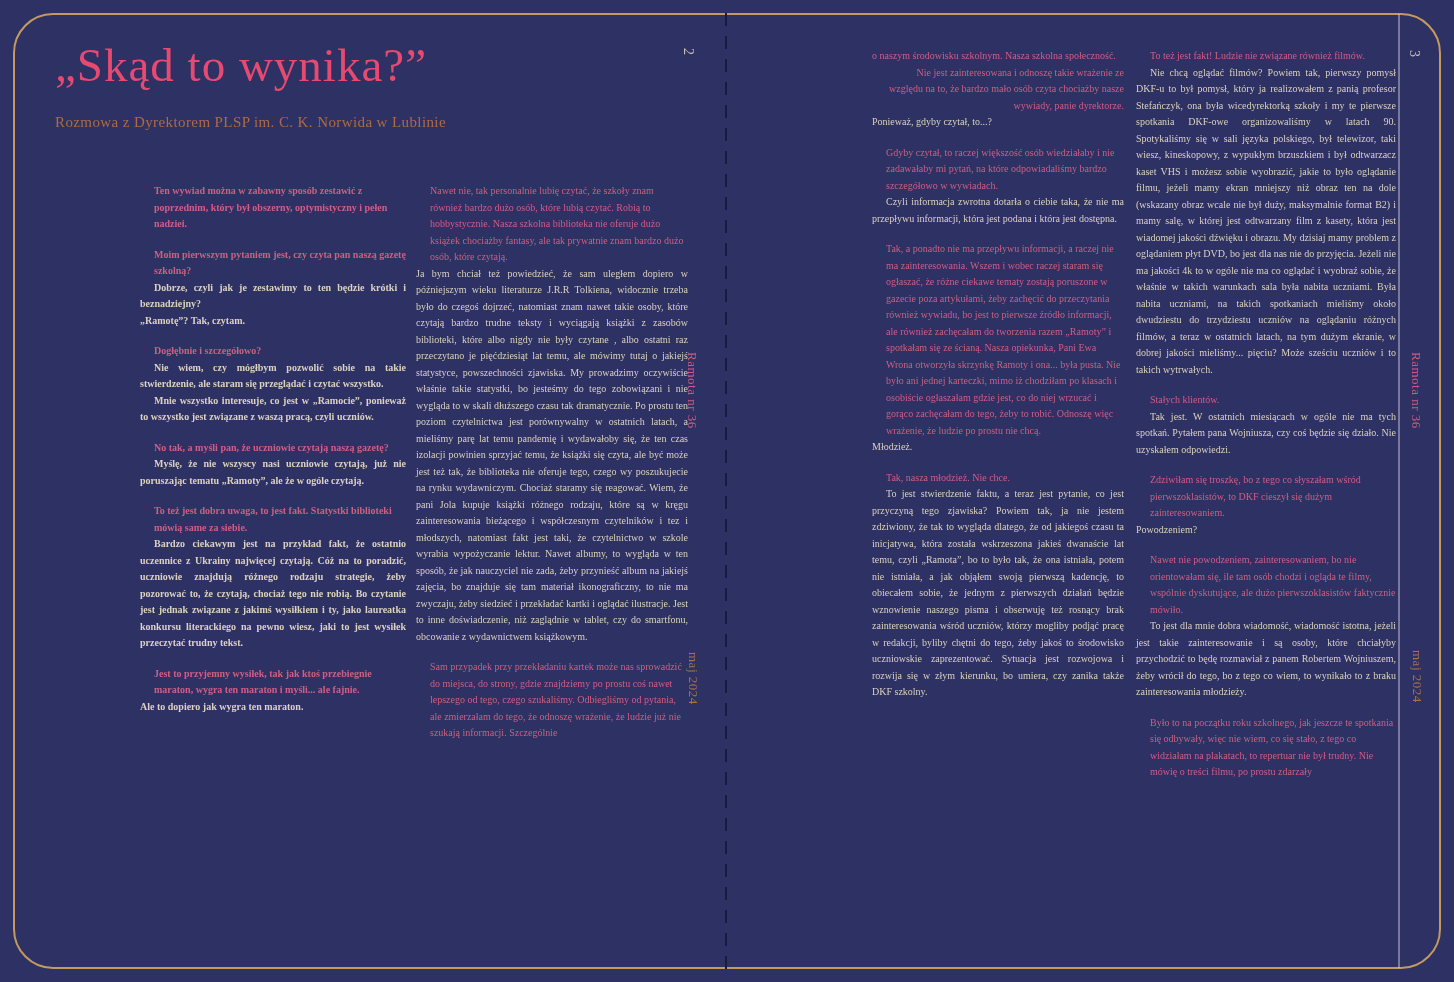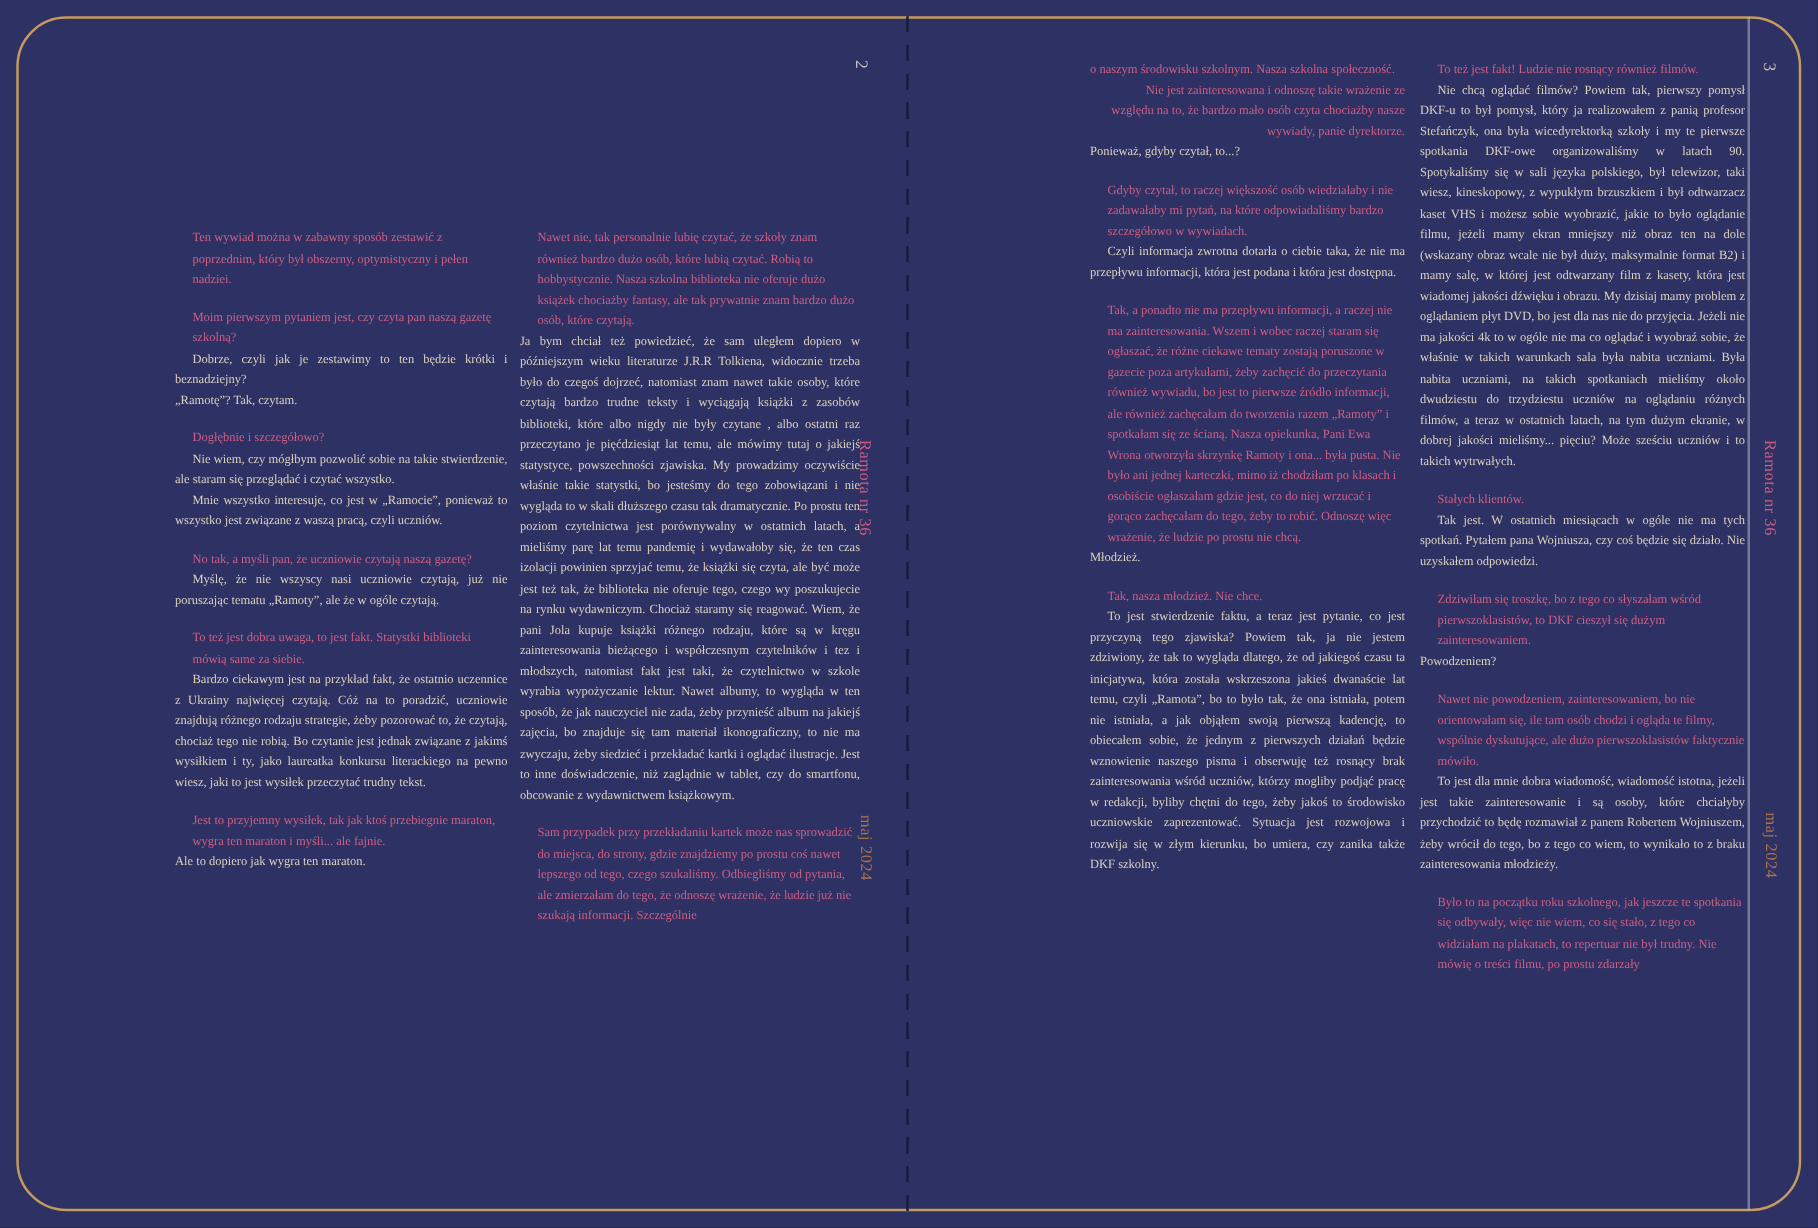--- a/index.html
+++ b/index.html
@@ -56,21 +56,21 @@
     line-height:16.5px;
     color:var(--answer);
   }
   .para{margin:0;}
   .para.q{color:var(--question);margin-left:14px;margin-top:14px;text-align:left;}
   .para.q:first-child{margin-top:0;}
   .para.qc{color:var(--question);text-align:left;}
   .para.qi{color:var(--question);text-indent:14px;text-align:right;}
   .para.a{color:var(--answer);text-indent:14px;text-align:justify;}
   .para.ac{color:var(--answer);text-align:justify;}
-  .col-l1{left:140px;top:183px;width:266px;}
+  .col-l1{left:140px;top:183px;width:266px;font-weight:bold;}
   .col-l2{left:416px;top:183px;width:272px;}
   .col-r1{left:872px;top:48px;width:252px;}
   .col-r2{left:1136px;top:48px;width:260px;}
   .vlabel{
     position:absolute;
     writing-mode:vertical-rl;
     font-size:13px;
     letter-spacing:0.5px;
   }
   .pagenum{color:var(--page_number);font-size:14px;}
@@ -84,20 +84,24 @@
   .date-right{left:1409px;top:650px;}
 </style>
 </head>
 <body>
 
 <div class="spread">
   <div class="gold-border"></div>
   <div class="spine"></div>
   <div class="page-edge-line"></div>
 
+  <header>
+    <h1>„Skąd to wynika?”</h1>
+    <div class="subtitle">Rozmowa z Dyrektorem PLSP im. C. K. Norwida w Lublinie</div>
+  </header>
 
   <div class="col col-l1">
       <p class="para q">Ten wywiad można w zabawny sposób zestawić z poprzednim, który był obszerny, optymistyczny i pełen nadziei.</p>
       <p class="para q">Moim pierwszym pytaniem jest, czy czyta pan naszą gazetę szkolną?</p>
       <p class="para a">Dobrze, czyli jak je zestawimy to ten będzie krótki i beznadziejny?</p>
       <p class="para ac">„Ramotę”? Tak, czytam.</p>
       <p class="para q">Dogłębnie i szczegółowo?</p>
       <p class="para a">Nie wiem, czy mógłbym pozwolić sobie na takie stwierdzenie, ale staram się przeglądać i czytać wszystko.</p>
       <p class="para a">Mnie wszystko interesuje, co jest w „Ramocie”, ponieważ to wszystko jest związane z waszą pracą, czyli uczniów.</p>
       <p class="para q">No tak, a myśli pan, że uczniowie czytają naszą gazetę?</p>
@@ -117,21 +121,21 @@
       <p class="para qi">Nie jest zainteresowana i odnoszę takie wrażenie ze względu na to, że bardzo mało osób czyta chociażby nasze wywiady, panie dyrektorze.</p>
       <p class="para ac">Ponieważ, gdyby czytał, to...?</p>
       <p class="para q">Gdyby czytał, to raczej większość osób wiedziałaby i nie zadawałaby mi pytań, na które odpowiadaliśmy bardzo szczegółowo w wywiadach.</p>
       <p class="para a">Czyli informacja zwrotna dotarła o ciebie taka, że nie ma przepływu informacji, która jest podana i która jest dostępna.</p>
       <p class="para q">Tak, a ponadto nie ma przepływu informacji, a raczej nie ma zainteresowania. Wszem i wobec raczej staram się ogłaszać, że różne ciekawe tematy zostają poruszone w gazecie poza artykułami, żeby zachęcić do przeczytania również wywiadu, bo jest to pierwsze źródło informacji, ale również zachęcałam do tworzenia razem „Ramoty” i spotkałam się ze ścianą. Nasza opiekunka, Pani Ewa Wrona otworzyła skrzynkę Ramoty i ona... była pusta. Nie było ani jednej karteczki, mimo iż chodziłam po klasach i osobiście ogłaszałam gdzie jest, co do niej wrzucać i gorąco zachęcałam do tego, żeby to robić. Odnoszę więc wrażenie, że ludzie po prostu nie chcą.</p>
       <p class="para ac">Młodzież.</p>
       <p class="para q">Tak, nasza młodzież. Nie chce.</p>
       <p class="para a">To jest stwierdzenie faktu, a teraz jest pytanie, co jest przyczyną tego zjawiska? Powiem tak, ja nie jestem zdziwiony, że tak to wygląda dlatego, że od jakiegoś czasu ta inicjatywa, która została wskrzeszona jakieś dwanaście lat temu, czyli „Ramota”, bo to było tak, że ona istniała, potem nie istniała, a jak objąłem swoją pierwszą kadencję, to obiecałem sobie, że jednym z pierwszych działań będzie wznowienie naszego pisma i obserwuję też rosnący brak zainteresowania wśród uczniów, którzy mogliby podjąć pracę w redakcji, byliby chętni do tego, żeby jakoś to środowisko uczniowskie zaprezentować. Sytuacja jest rozwojowa i rozwija się w złym kierunku, bo umiera, czy zanika także DKF szkolny.</p>
     </div>
   <div class="col col-r2">
-      <p class="para q">To też jest fakt! Ludzie nie rosnący również filmów.</p>
+      <p class="para q">To też jest fakt! Ludzie nie związane również filmów.</p>
       <p class="para a">Nie chcą oglądać filmów? Powiem tak, pierwszy pomysł DKF-u to był pomysł, który ja realizowałem z panią profesor Stefańczyk, ona była wicedyrektorką szkoły i my te pierwsze spotkania DKF-owe organizowaliśmy w latach 90. Spotykaliśmy się w sali języka polskiego, był telewizor, taki wiesz, kineskopowy, z wypukłym brzuszkiem i był odtwarzacz kaset VHS i możesz sobie wyobrazić, jakie to było oglądanie filmu, jeżeli mamy ekran mniejszy niż obraz ten na dole (wskazany obraz wcale nie był duży, maksymalnie format B2) i mamy salę, w której jest odtwarzany film z kasety, która jest wiadomej jakości dźwięku i obrazu. My dzisiaj mamy problem z oglądaniem płyt DVD, bo jest dla nas nie do przyjęcia. Jeżeli nie ma jakości 4k to w ogóle nie ma co oglądać i wyobraź sobie, że właśnie w takich warunkach sala była nabita uczniami. Była nabita uczniami, na takich spotkaniach mieliśmy około dwudziestu do trzydziestu uczniów na oglądaniu różnych filmów, a teraz w ostatnich latach, na tym dużym ekranie, w dobrej jakości mieliśmy... pięciu? Może sześciu uczniów i to takich wytrwałych.</p>
       <p class="para q">Stałych klientów.</p>
       <p class="para a">Tak jest. W ostatnich miesiącach w ogóle nie ma tych spotkań. Pytałem pana Wojniusza, czy coś będzie się działo. Nie uzyskałem odpowiedzi.</p>
       <p class="para q">Zdziwiłam się troszkę, bo z tego co słyszałam wśród pierwszoklasistów, to DKF cieszył się dużym zainteresowaniem.</p>
       <p class="para ac">Powodzeniem?</p>
       <p class="para q">Nawet nie powodzeniem, zainteresowaniem, bo nie orientowałam się, ile tam osób chodzi i ogląda te filmy, wspólnie dyskutujące, ale dużo pierwszoklasistów faktycznie mówiło.</p>
       <p class="para a">To jest dla mnie dobra wiadomość, wiadomość istotna, jeżeli jest takie zainteresowanie i są osoby, które chciałyby przychodzić to będę rozmawiał z panem Robertem Wojniuszem, żeby wrócił do tego, bo z tego co wiem, to wynikało to z braku zainteresowania młodzieży.</p>
       <p class="para q">Było to na początku roku szkolnego, jak jeszcze te spotkania się odbywały, więc nie wiem, co się stało, z tego co widziałam na plakatach, to repertuar nie był trudny. Nie mówię o treści filmu, po prostu zdarzały</p>
     </div>
 

